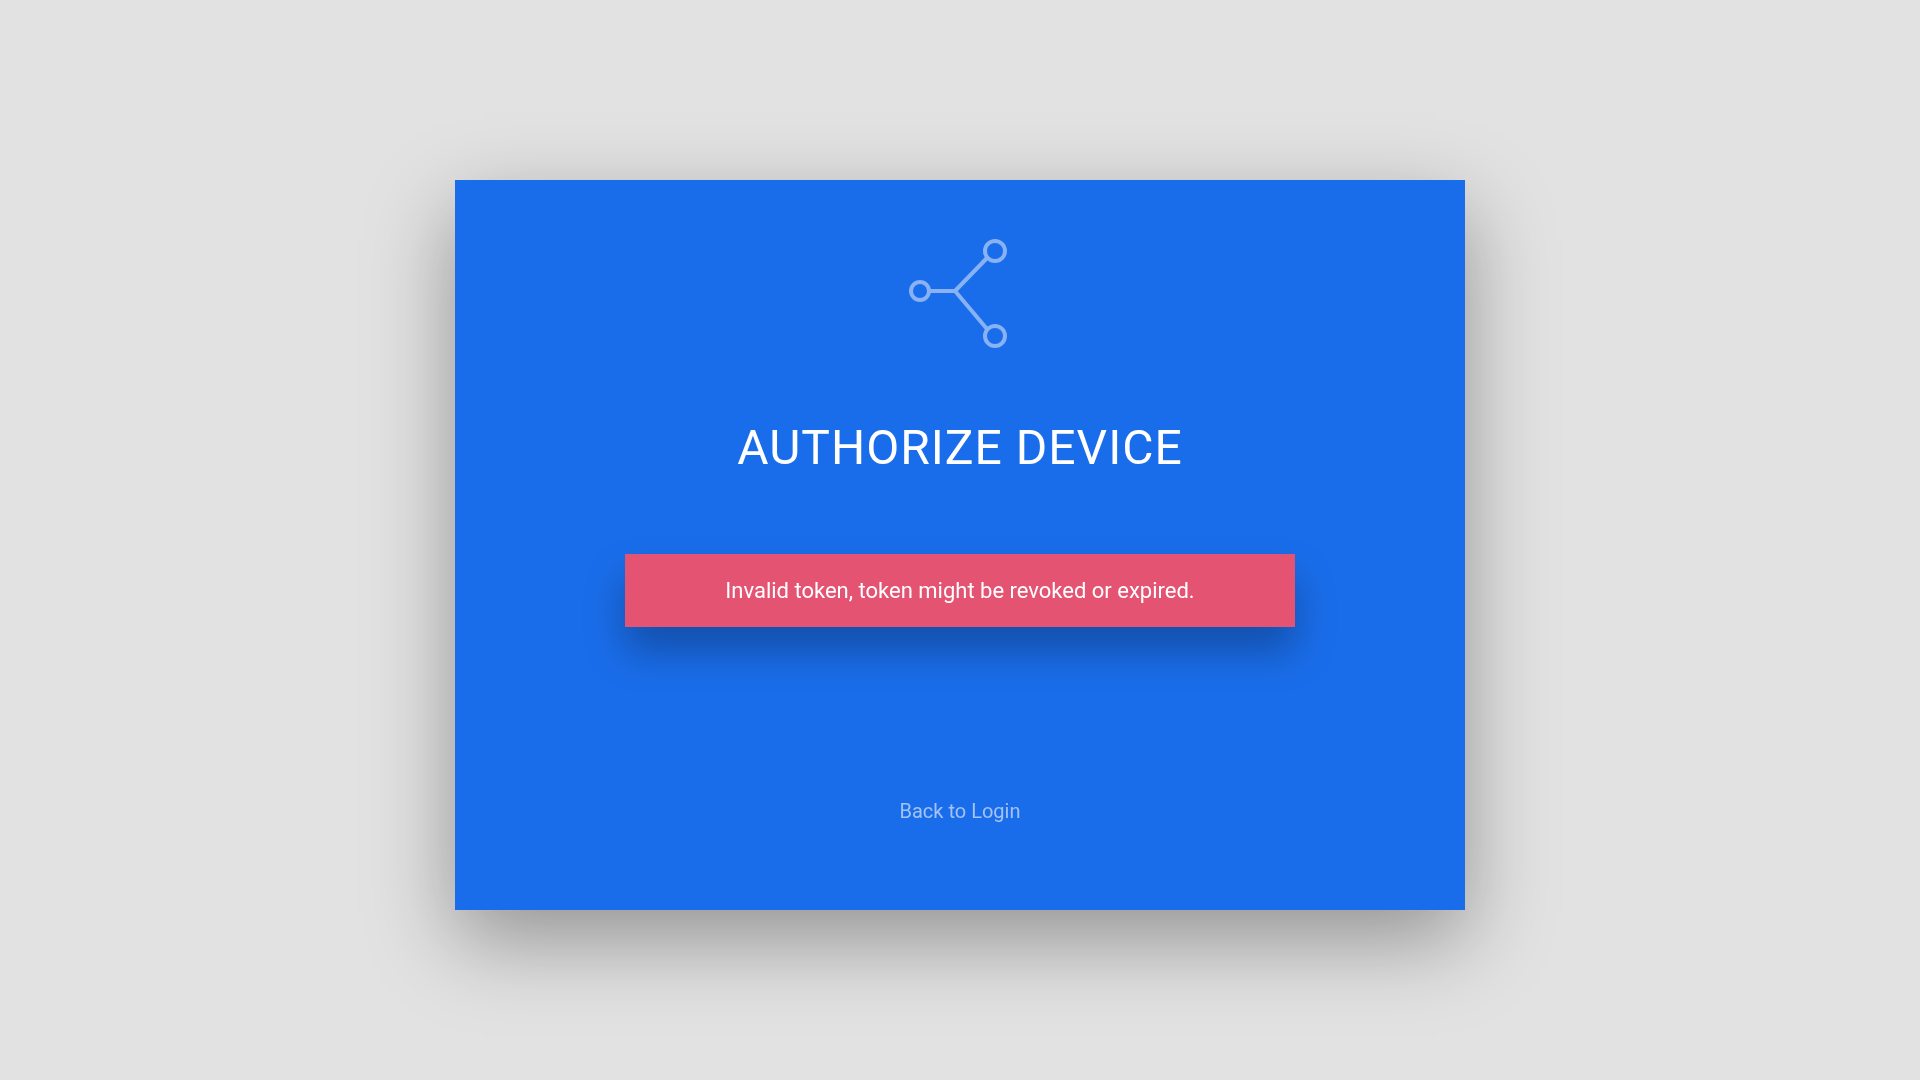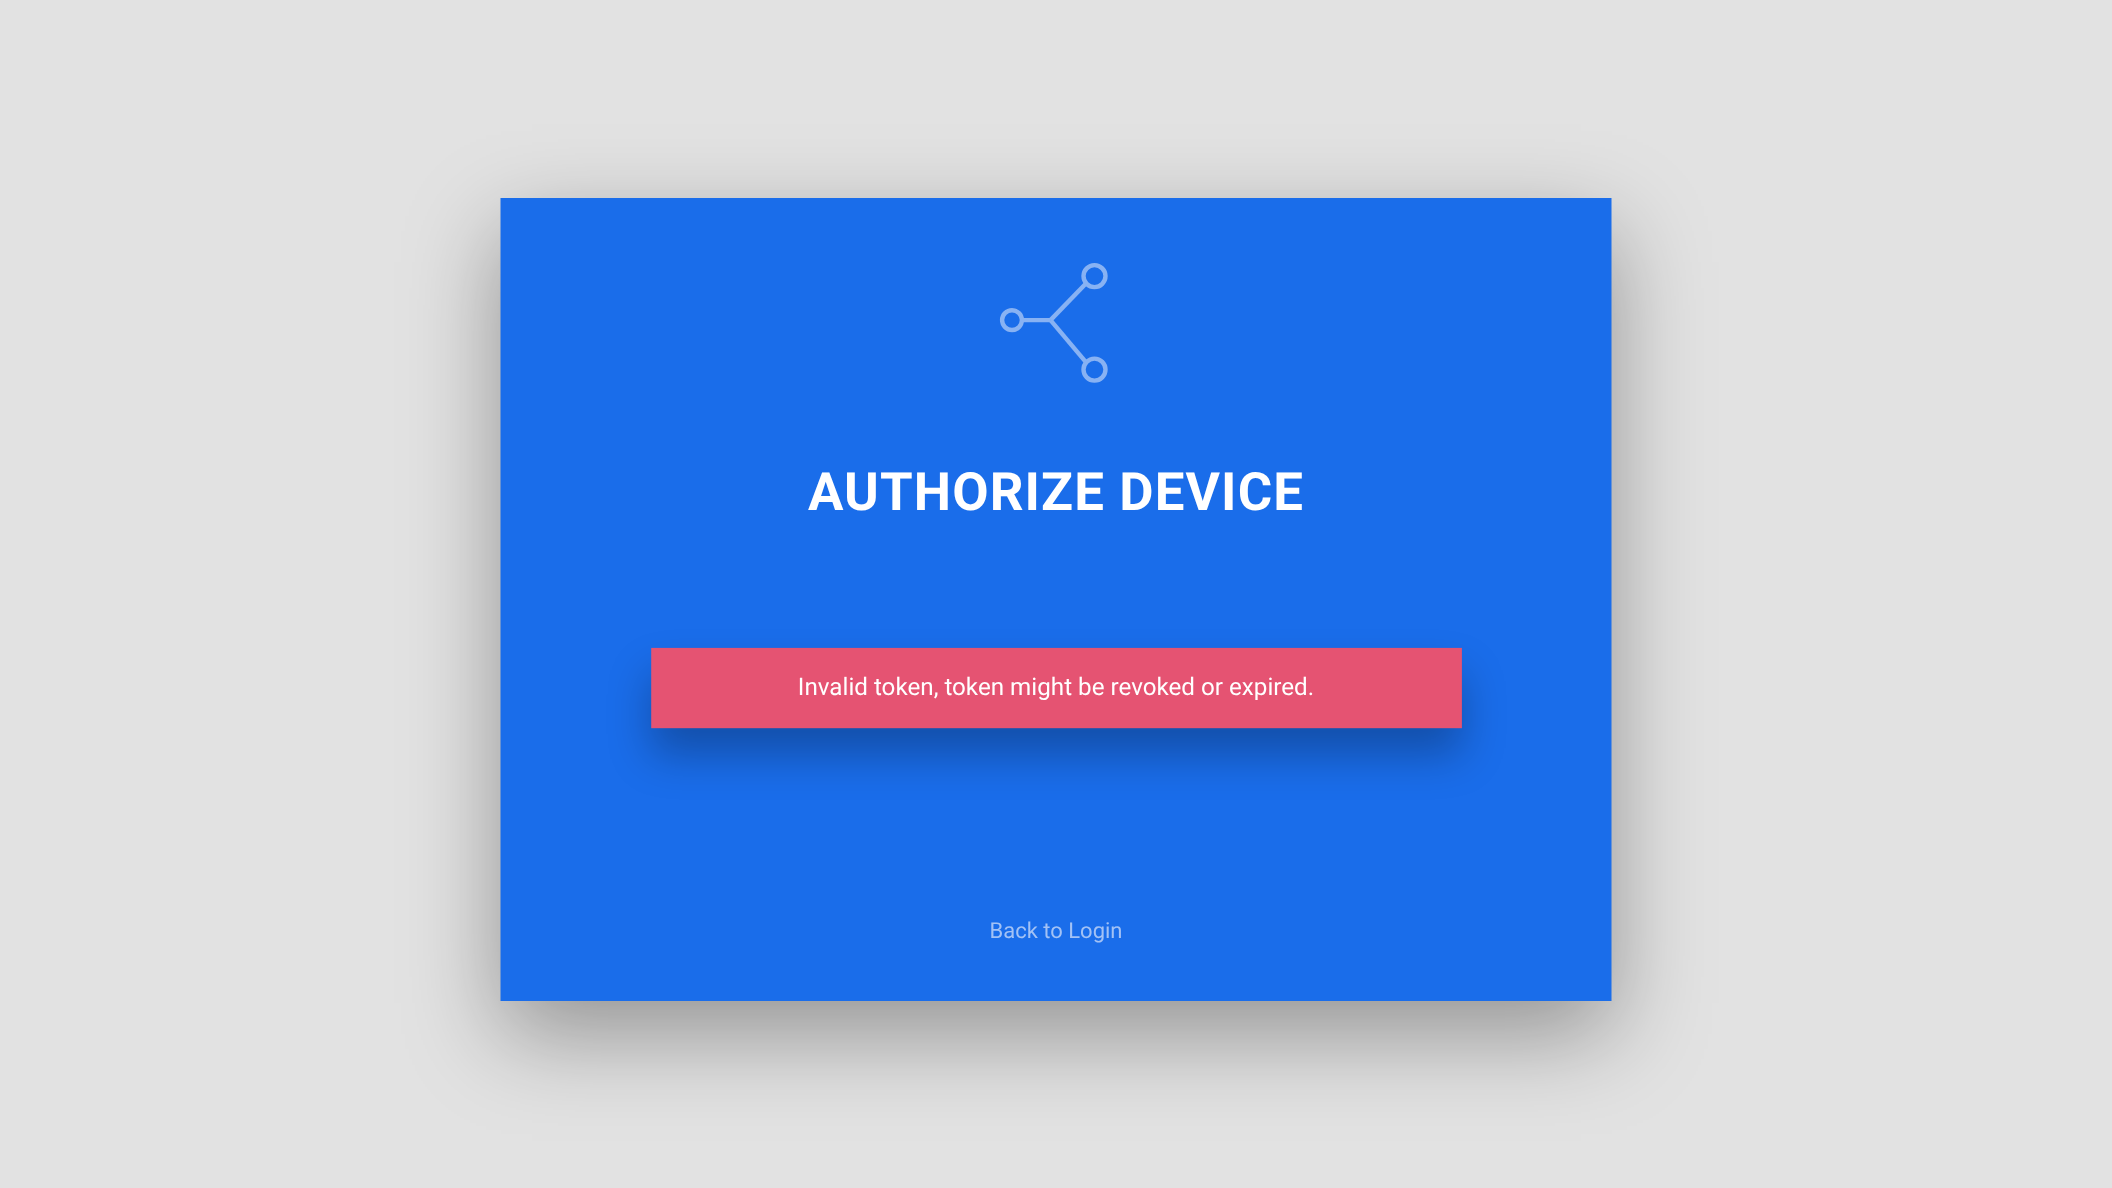--- a/index.html
+++ b/index.html
@@ -33,27 +33,27 @@
     
     .logo {
       width: 110px;
       height: 115px;
       margin-bottom: 68px;
     }
     
     .title {
       color: #ffffff;
       font-size: 48px;
-      font-weight: 700;
+      font-weight: 400;
       letter-spacing: 1px;
-      margin-bottom: 113px;
+      margin-bottom: 78px;
     }
     
     .error-banner {
-      width: 737px;
+      width: 670px;
       background-color: #e55372;
       color: #ffffff;
       font-size: 22px;
       font-weight: 400;
       padding: 24px 20px;
       text-align: center;
       box-shadow: 0 24px 40px rgba(0, 0, 0, 0.28);
       margin-bottom: 172px;
     }
     

